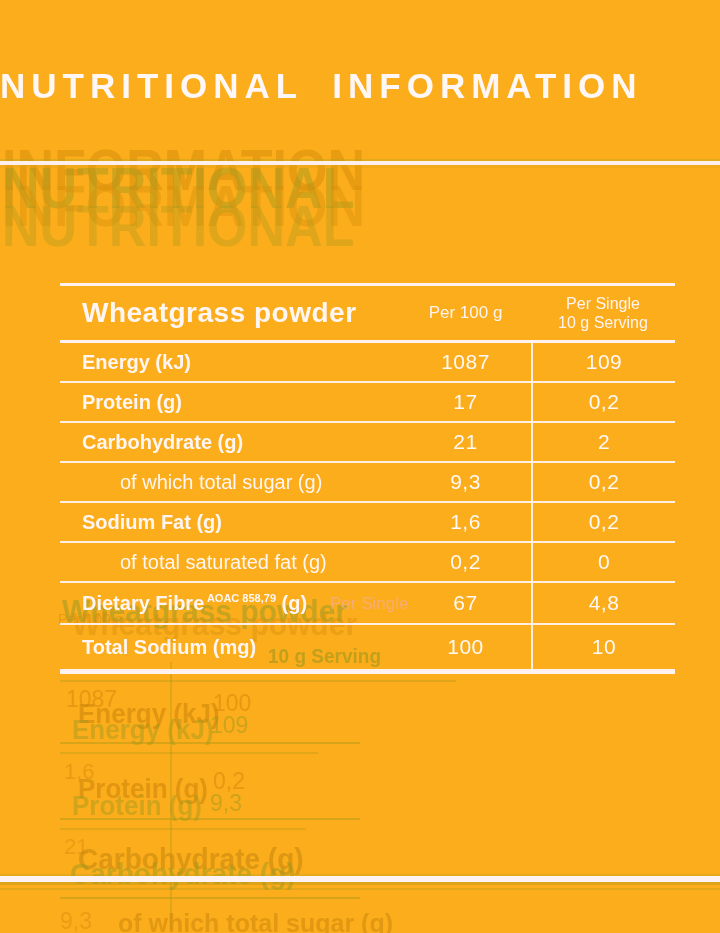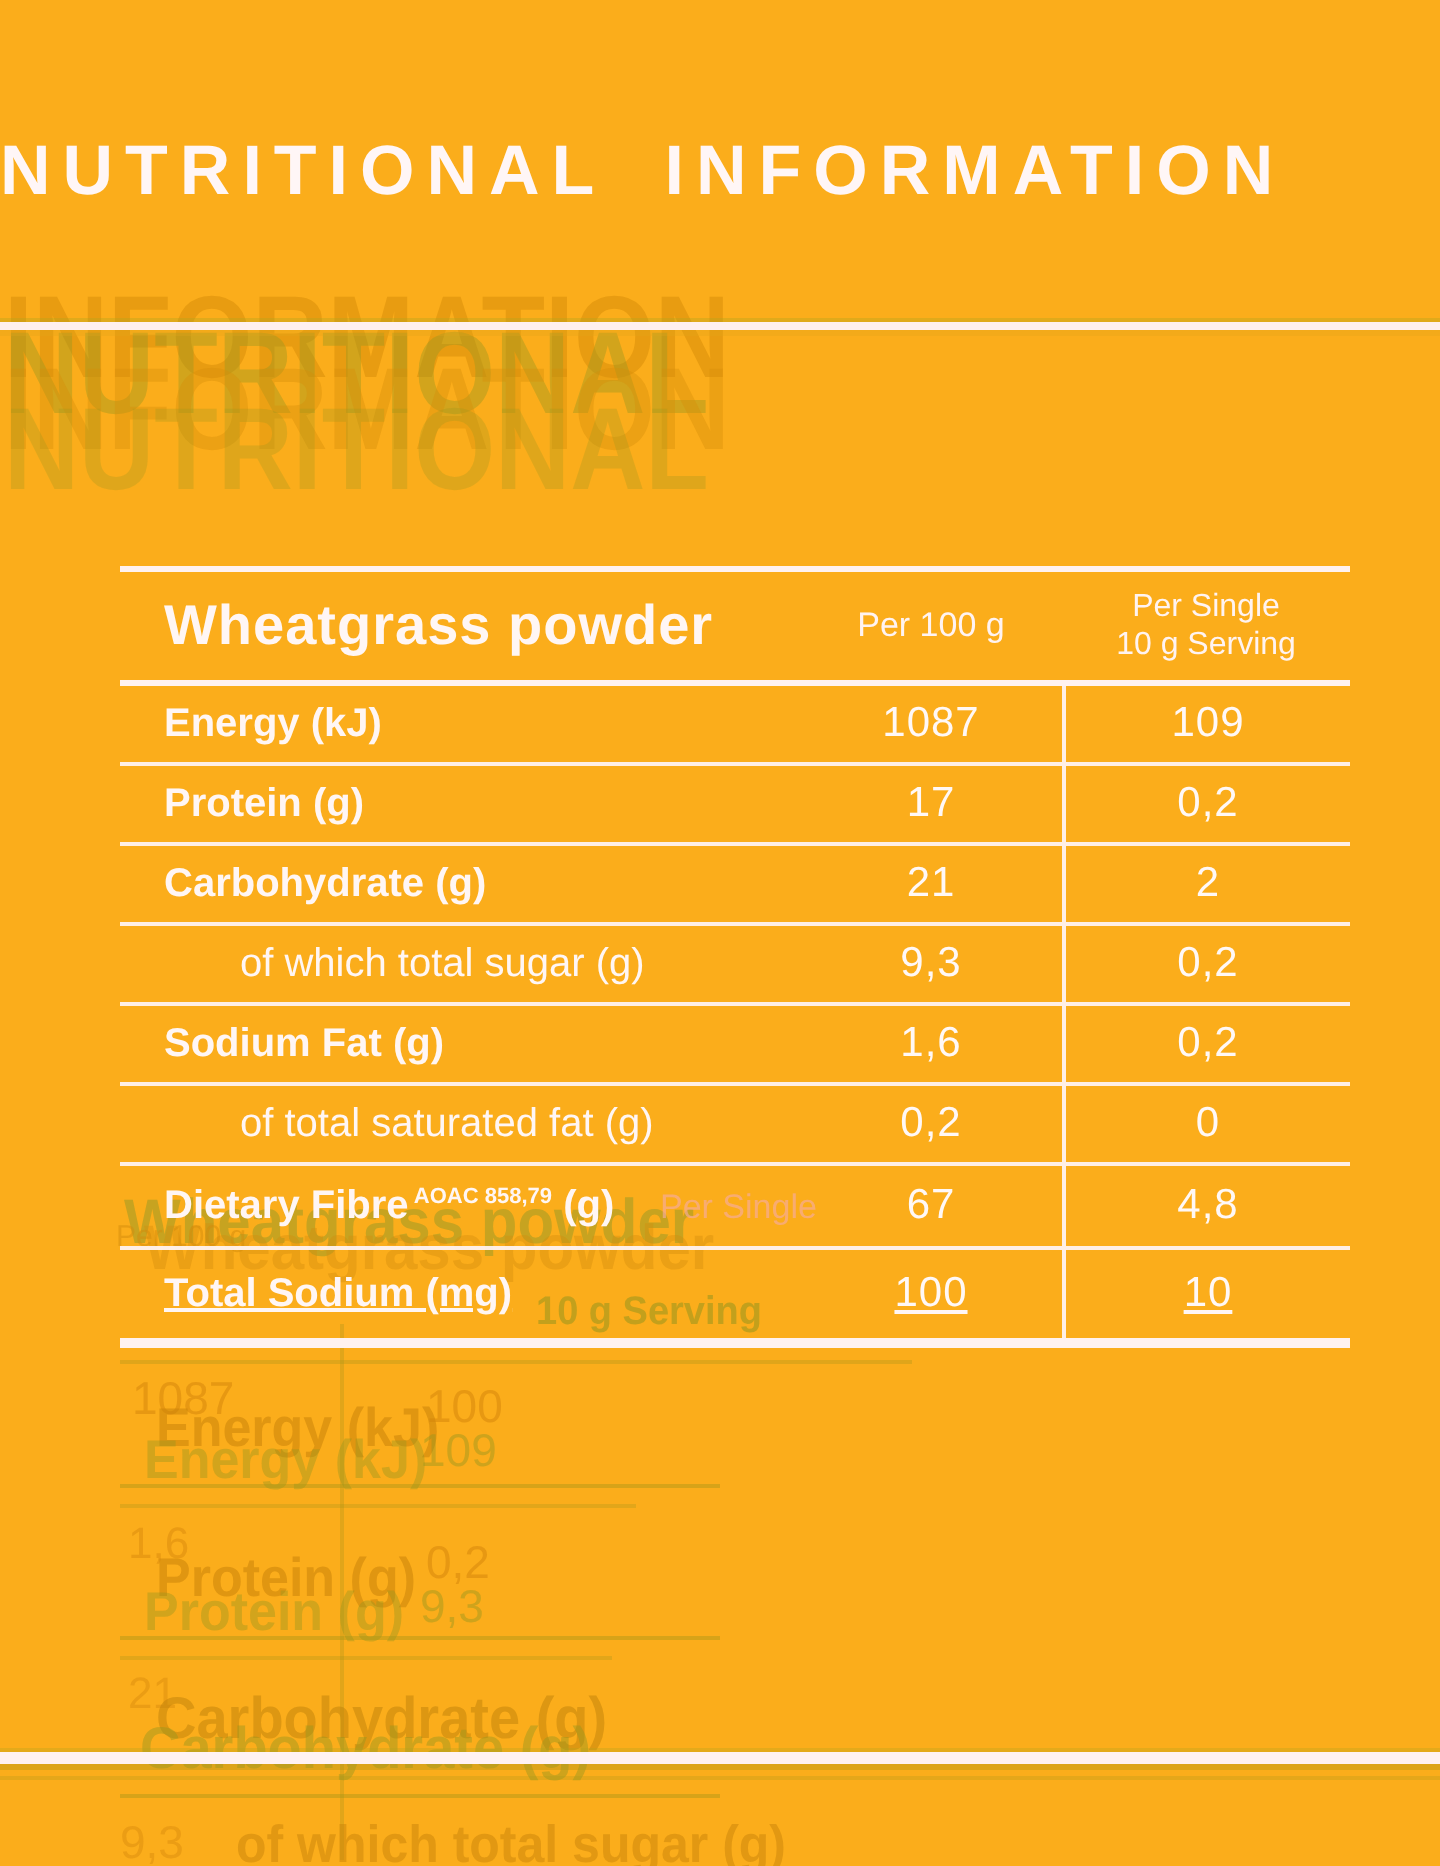--- a/index.html
+++ b/index.html
@@ -39,21 +39,21 @@
   .thead{display:flex;align-items:center;height:54px;border-bottom:3px solid #FFF2F0;}
   .c-label{flex:0 0 340px;box-sizing:border-box;padding-left:22px;}
   .c-v1{flex:0 0 131px;text-align:center;}
   .c-v2{flex:1;text-align:center;}
   .product{font-size:28px;font-weight:bold;letter-spacing:.5px;}
   .h-per100{font-size:17px;color:#FFF3F1;}
   .h-serving{font-size:16px;line-height:19px;color:#FFF3F1;}
   .trow{display:flex;align-items:center;height:38px;border-top:2px solid rgba(255,242,240,.95);}
   .trow:first-child{border-top:none;}
   .trow:nth-child(7){height:40px;}
-  .trow:nth-child(8){height:44px;text-decoration:underline;}
+  .trow:nth-child(8){height:44px;}
   .trow .c-label{font-size:20px;font-weight:bold;}
   .trow.indent .c-label{font-weight:normal;padding-left:60px;font-size:20px;}
   .trow .val{font-size:21px;font-weight:normal;color:#FFF8F6;letter-spacing:.5px;}
   .trow .c-v2{border-left:2px solid rgba(255,242,240,.95);align-self:stretch;
     display:flex;align-items:center;justify-content:center;}
   sup.aoac{font-size:11px;font-weight:bold;letter-spacing:0;}
   
   .g-line{height:2px;background:rgba(165,150,25,.42);}
   .g-vline{width:2px;background:rgba(165,150,25,.30);}
   .g-big{font-weight:bold;transform:scaleY(1.05);transform-origin:top left;}

